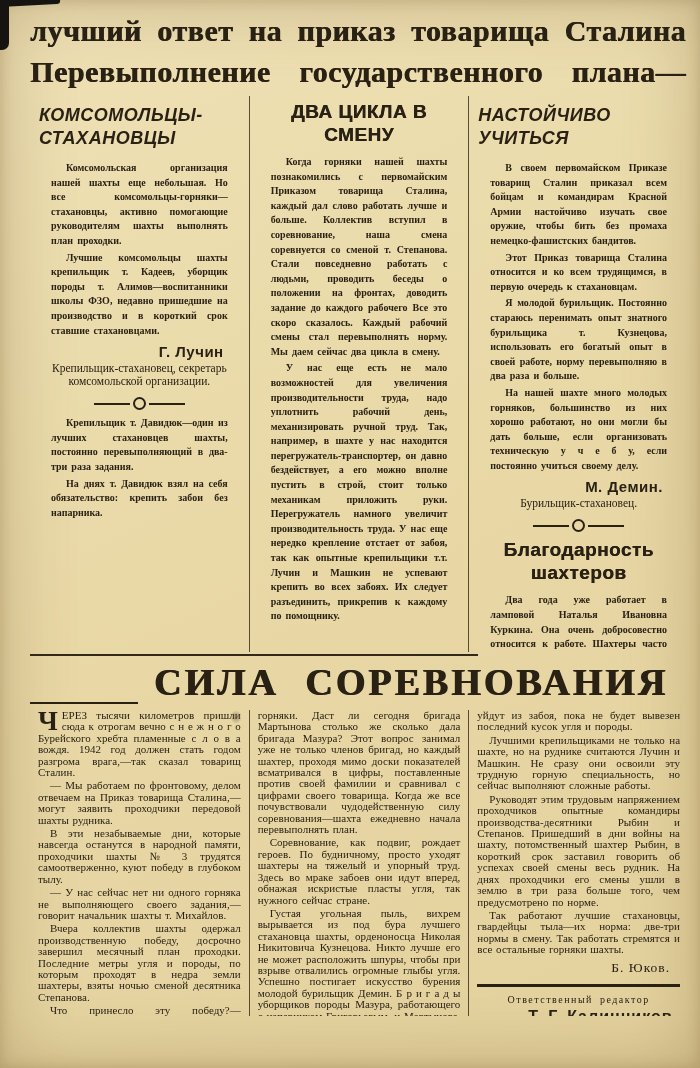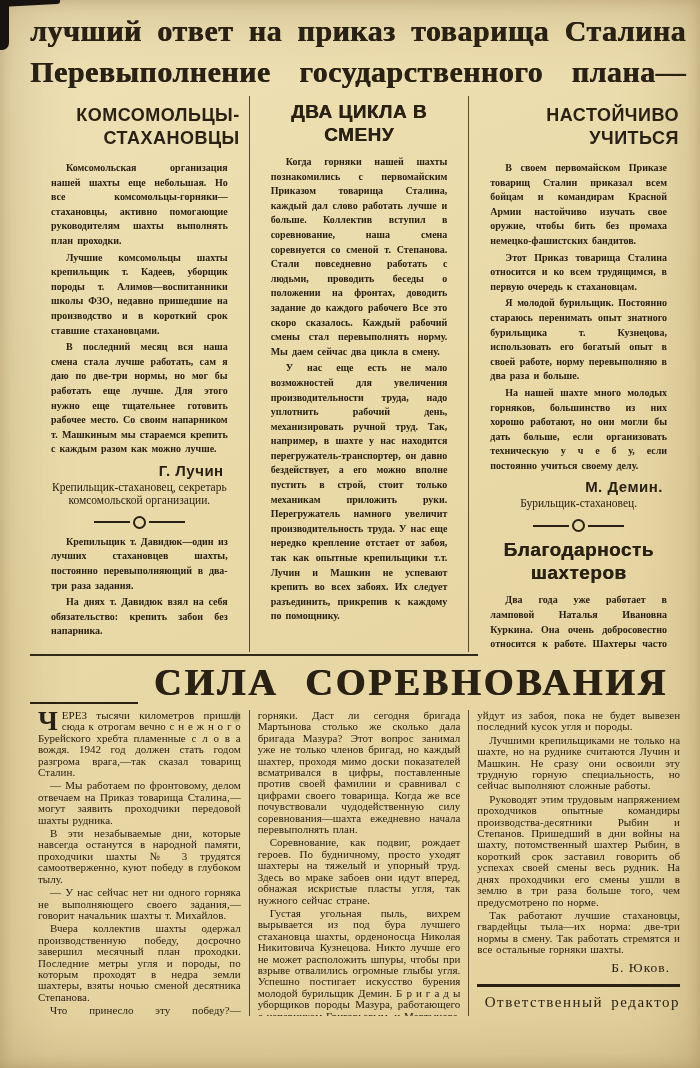--- a/index.html
+++ b/index.html
@@ -17,22 +17,22 @@
     background:radial-gradient(rgba(95,84,60,.55),rgba(95,84,60,0) 70%);}
   
   .masthead{padding:10px 14px 0 30px;height:96px;box-sizing:border-box;}
   .hl{font-size:30px;font-weight:bold;line-height:41px;white-space:nowrap;
       text-align:justify;text-align-last:justify;letter-spacing:.5px;
       text-shadow:.6px 0 0 currentColor;}
   
   .top-cols{margin:0 12px 0 30px;height:556px;display:flex;overflow:hidden;}
   .tc{flex:1 1 0;padding:0 9px;box-sizing:border-box;overflow:hidden;}
   .tc + .tc{border-left:1.5px solid rgba(52,40,22,.8);}
-  .h-ital{font-family:"Liberation Sans","DejaVu Sans",sans-serif;font-weight:bold;
-    font-size:18px;line-height:23px;text-align:right;margin:8px 0 11px;letter-spacing:.5px;}
+  .h-ital{font-family:"Liberation Sans","DejaVu Sans",sans-serif;font-style:italic;font-weight:bold;
+    font-size:18px;line-height:23px;text-align:left;margin:8px 0 11px;letter-spacing:.5px;}
   .h-caps{font-family:"Liberation Sans","DejaVu Sans",sans-serif;font-weight:bold;
     font-size:19px;line-height:23px;text-align:center;margin:4px 0 9px;letter-spacing:.5px;
     text-shadow:.4px 0 0 currentColor;}
   .bt{font-size:10px;line-height:14.6px;text-align:justify;text-indent:15px;margin:0 12px 2px;word-spacing:1.5px;font-weight:bold;}
   .sig{font-family:"Liberation Sans","DejaVu Sans",sans-serif;font-weight:bold;font-size:15px;
     text-align:right;padding-right:16px;margin-top:5px;letter-spacing:.5px;}
   .sig-serif{font-size:13.5px;text-align:right;padding-right:10px;margin-top:4px;letter-spacing:1px;}
   .role{font-size:11.5px;line-height:13px;text-align:center;margin-top:2px;}
   .orn{display:flex;align-items:center;justify-content:center;margin:9px 0 6px;}
   .orn .l{width:36px;border-top:2px solid #2a2115;}
@@ -48,21 +48,21 @@
     text-shadow:1px 0 0 currentColor;white-space:nowrap;}
   
   .feat-cols{margin:6px 12px 0 30px;height:306px;display:flex;overflow:hidden;}
   .fc{flex:1 1 0;padding:0 8px;box-sizing:border-box;overflow:hidden;}
   .fc + .fc{border-left:1.5px solid rgba(52,40,22,.8);}
   .ft{font-size:11px;line-height:11.4px;text-align:justify;text-indent:12px;margin:0 0 2px;word-spacing:1px;}
   .ft.nofirst{text-indent:0;}
   .dropcap{float:left;font-size:27px;line-height:21px;font-weight:bold;padding:1px 4px 0 0;}
   
   .ed-rule{border-top:3px solid #2a2115;margin:8px 0 7px;}
-  .ed1{font-size:15px;text-align:right;letter-spacing:1.5px;word-spacing:3px;}
+  .ed1{font-size:10px;text-align:center;letter-spacing:1.5px;word-spacing:3px;}
   .ed2{font-family:"Liberation Sans","DejaVu Sans",sans-serif;font-weight:bold;font-size:16px;
     text-align:right;padding-right:2px;letter-spacing:1px;margin-top:3px;}
   
   .page-footer{margin:12px 18px 0 42px;display:flex;justify-content:space-between;
     font-size:12.5px;letter-spacing:.5px;}
 </style>
 </head>
 <body>
 
 <div class="sheet">
@@ -77,21 +77,20 @@
 
   <section class="top-cols">
 
     <div class="tc">
       <h2 class="h-ital">
         <span>КОМСОМОЛЬЦЫ-</span><br>
         <span>СТАХАНОВЦЫ</span>
       </h2>
       <p class="bt">Комсомольская организация нашей шахты еще небольшая. Но все комсомольцы-горняки—стахановцы, активно помогающие руководителям шахты выполнять план проходки.</p>
       <p class="bt">Лучшие комсомольцы шахты крепильщик т. Кадеев, уборщик породы т. Алимов—воспитанники школы ФЗО, недавно пришедшие на производство и в короткий срок ставшие стахановцами.</p>
-      <p class="bt">В последний месяц вся наша смена стала лучше работать, сам я даю по две-три нормы, но мог бы работать еще лучше. Для этого нужно еще тщательнее готовить рабочее место. Со своим напарником т. Машкиным мы стараемся крепить с каждым разом как можно лучше.</p>
       <div class="sig">Г. Лучин</div>
       <div class="role">Крепильщик-стахановец, секретарь комсомольской организации.</div>
       <div class="orn">
         <span class="l"></span>
         <span class="c"></span>
         <span class="l"></span>
       </div>
       <p class="bt">Крепильщик т. Давидюк—один из лучших стахановцев шахты, постоянно перевыполняющий в два-три раза задания.</p>
       <p class="bt">На днях т. Давидюк взял на себя обязательство: крепить забои без напарника.</p>
     </div>

